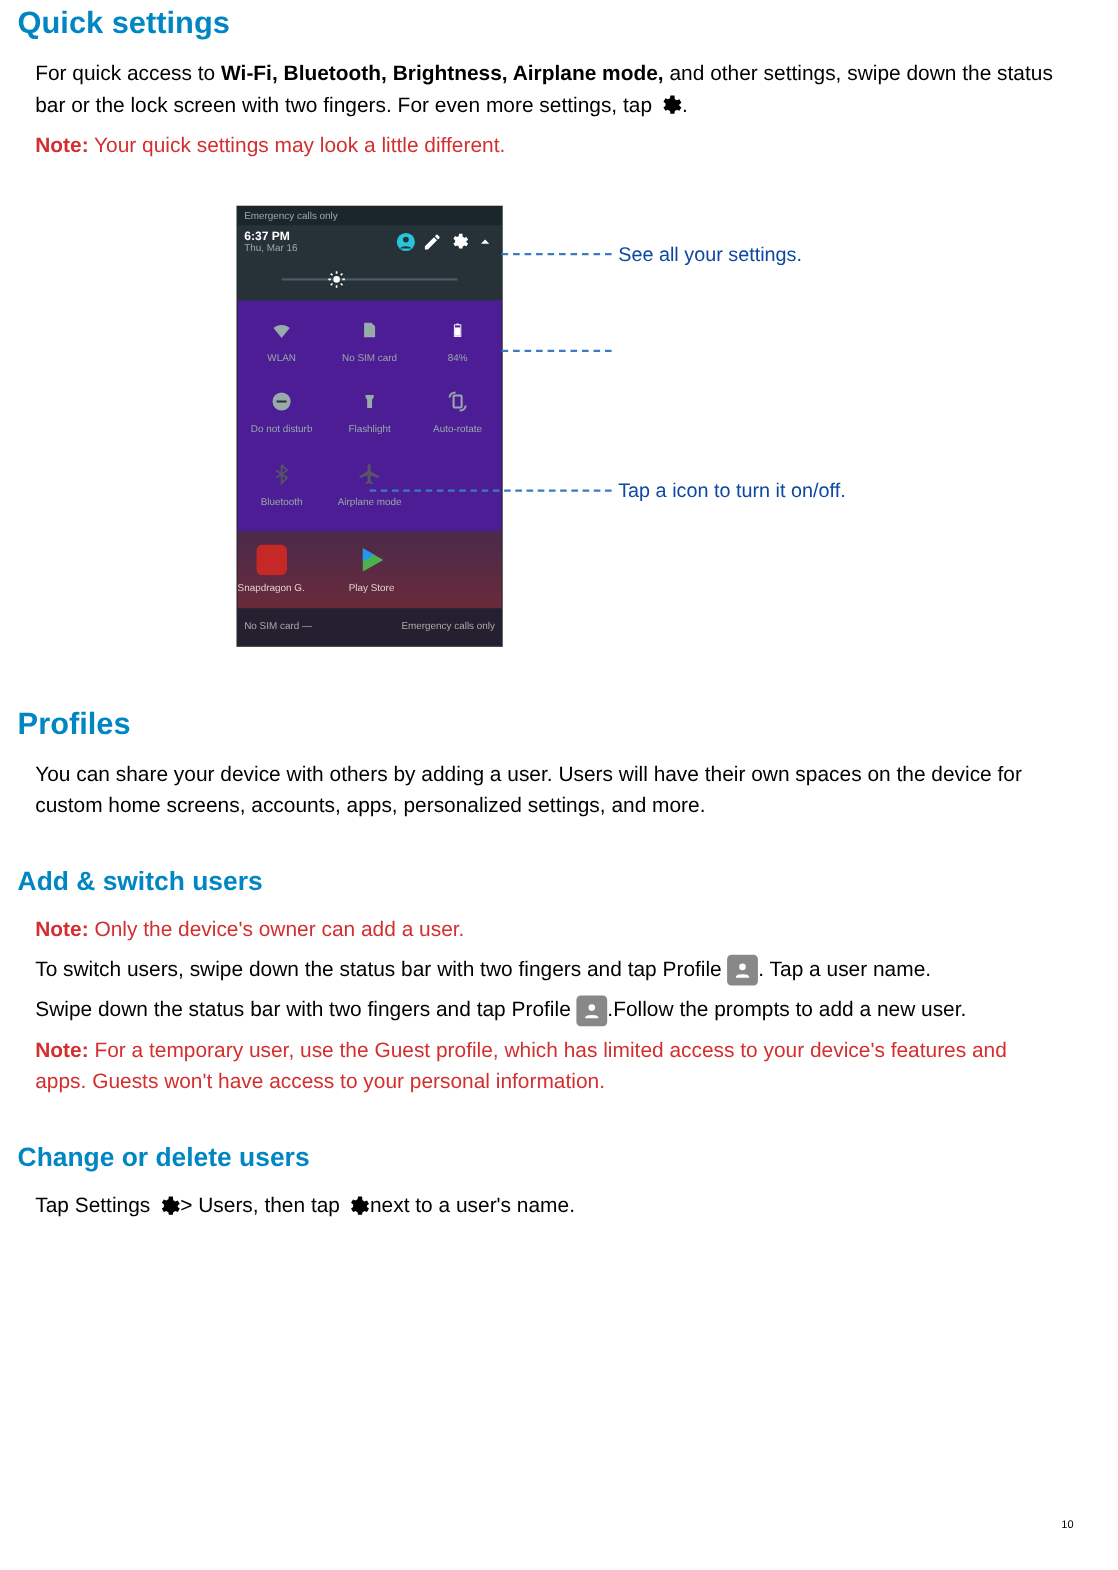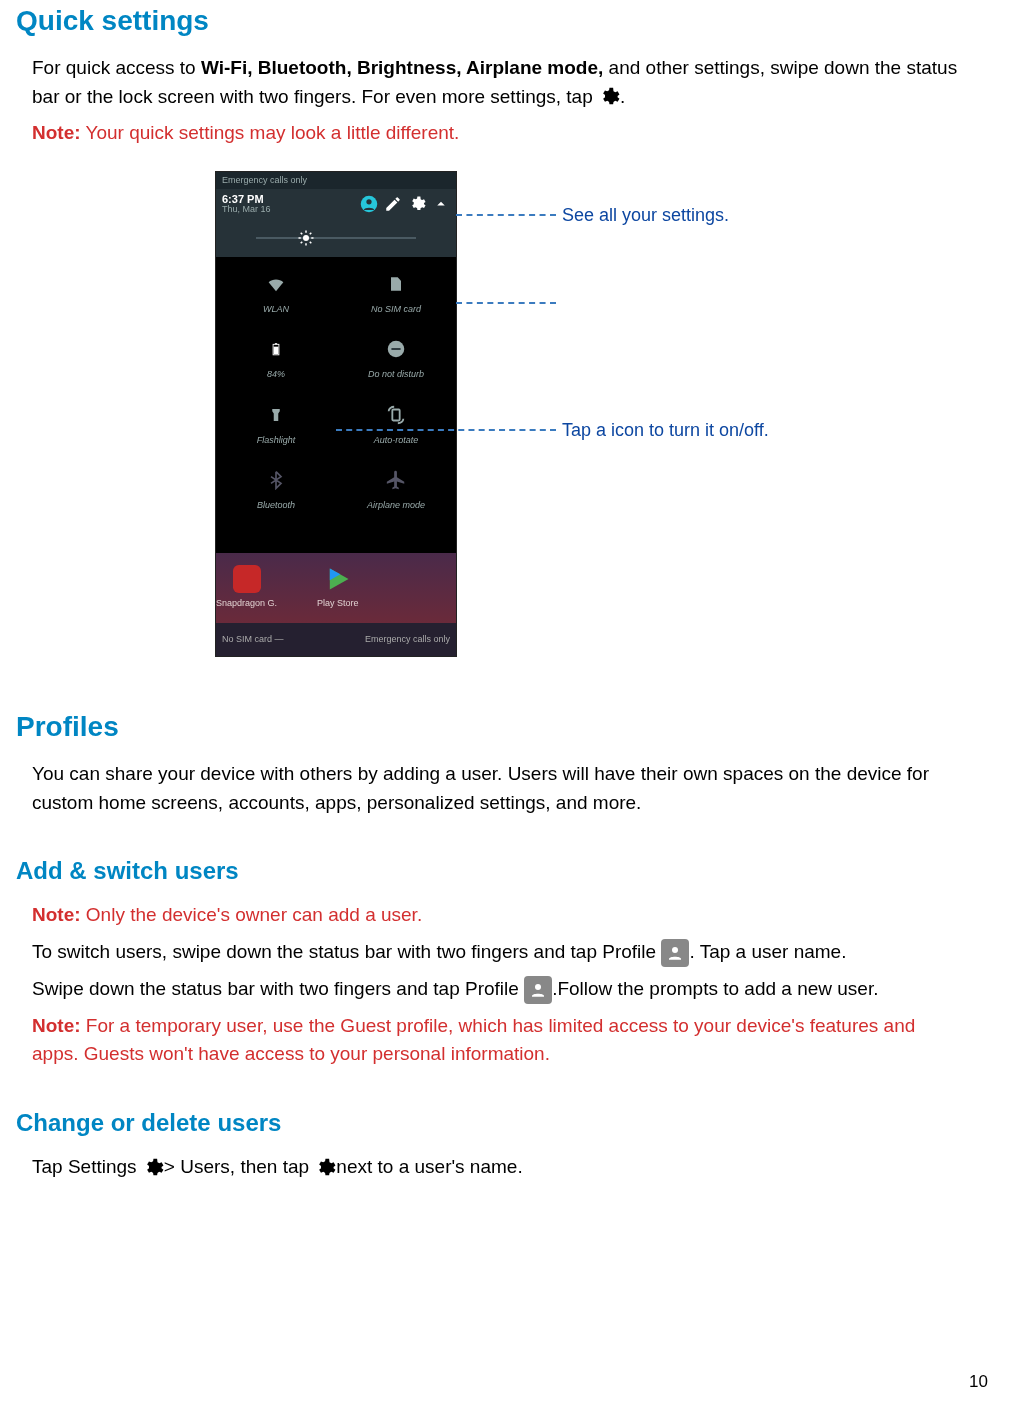--- a/index.html
+++ b/index.html
@@ -23,44 +23,44 @@
     font-size: 24px;
     font-weight: bold;
     margin: 36px 0 12px 0;
   }
   p { margin: 8px 16px; }
   .note-red strong { color: #d32f2f; font-weight: bold; }
   .note-red { color: #d32f2f; }
   .bold { font-weight: bold; }
   .page-num {
     position: absolute;
-    right: 12px;
+    right: 24px;
     bottom: 6px;
-    font-size: 17px;
+    font-size: 10px;
     color: #000;
   }
   .inline-icon {
     display: inline-block;
     vertical-align: middle;
     width: 22px; height: 22px;
   }
   .profile-icon {
     display: inline-flex;
     vertical-align: middle;
     width: 28px; height: 28px;
     background: #888;
     border-radius: 4px;
     align-items: center;
     justify-content: center;
   }
   .profile-icon svg { width: 18px; height: 18px; }
   
   .shot-wrap {
     display: flex;
-    margin: 24px 0 50px 200px;
+    margin: 40px 0 50px 200px;
     position: relative;
   }
   .phone {
     width: 240px;
     background: #2b3942;
     color: #cfd8dc;
     font-size: 10px;
     position: relative;
     box-shadow: 0 0 0 1px #222;
   }
@@ -95,24 +95,23 @@
     width: 160px; height: 2px; background: #4a5a62;
     position: relative;
   }
   .brightness-row .thumb {
     position: absolute; left: 40px; top: -9px;
     width: 20px; height: 20px;
     display:flex;align-items:center;justify-content:center;
   }
   .qs-grid {
     display: grid;
-    grid-template-columns: repeat(2, 1fr);
-    background: #000000;
+    grid-template-columns: repeat(3, 1fr);
+    background: #4c1d95;
     padding: 4px 0 10px 0;
-    font-style: italic;
   }
   .qs-tile {
     display: flex; flex-direction: column; align-items: center;
     padding: 10px 0;
     gap: 6px;
   }
   .qs-tile .ico {
     width: 26px; height: 26px;
     display:flex;align-items:center;justify-content:center;
     color:#9aa;

